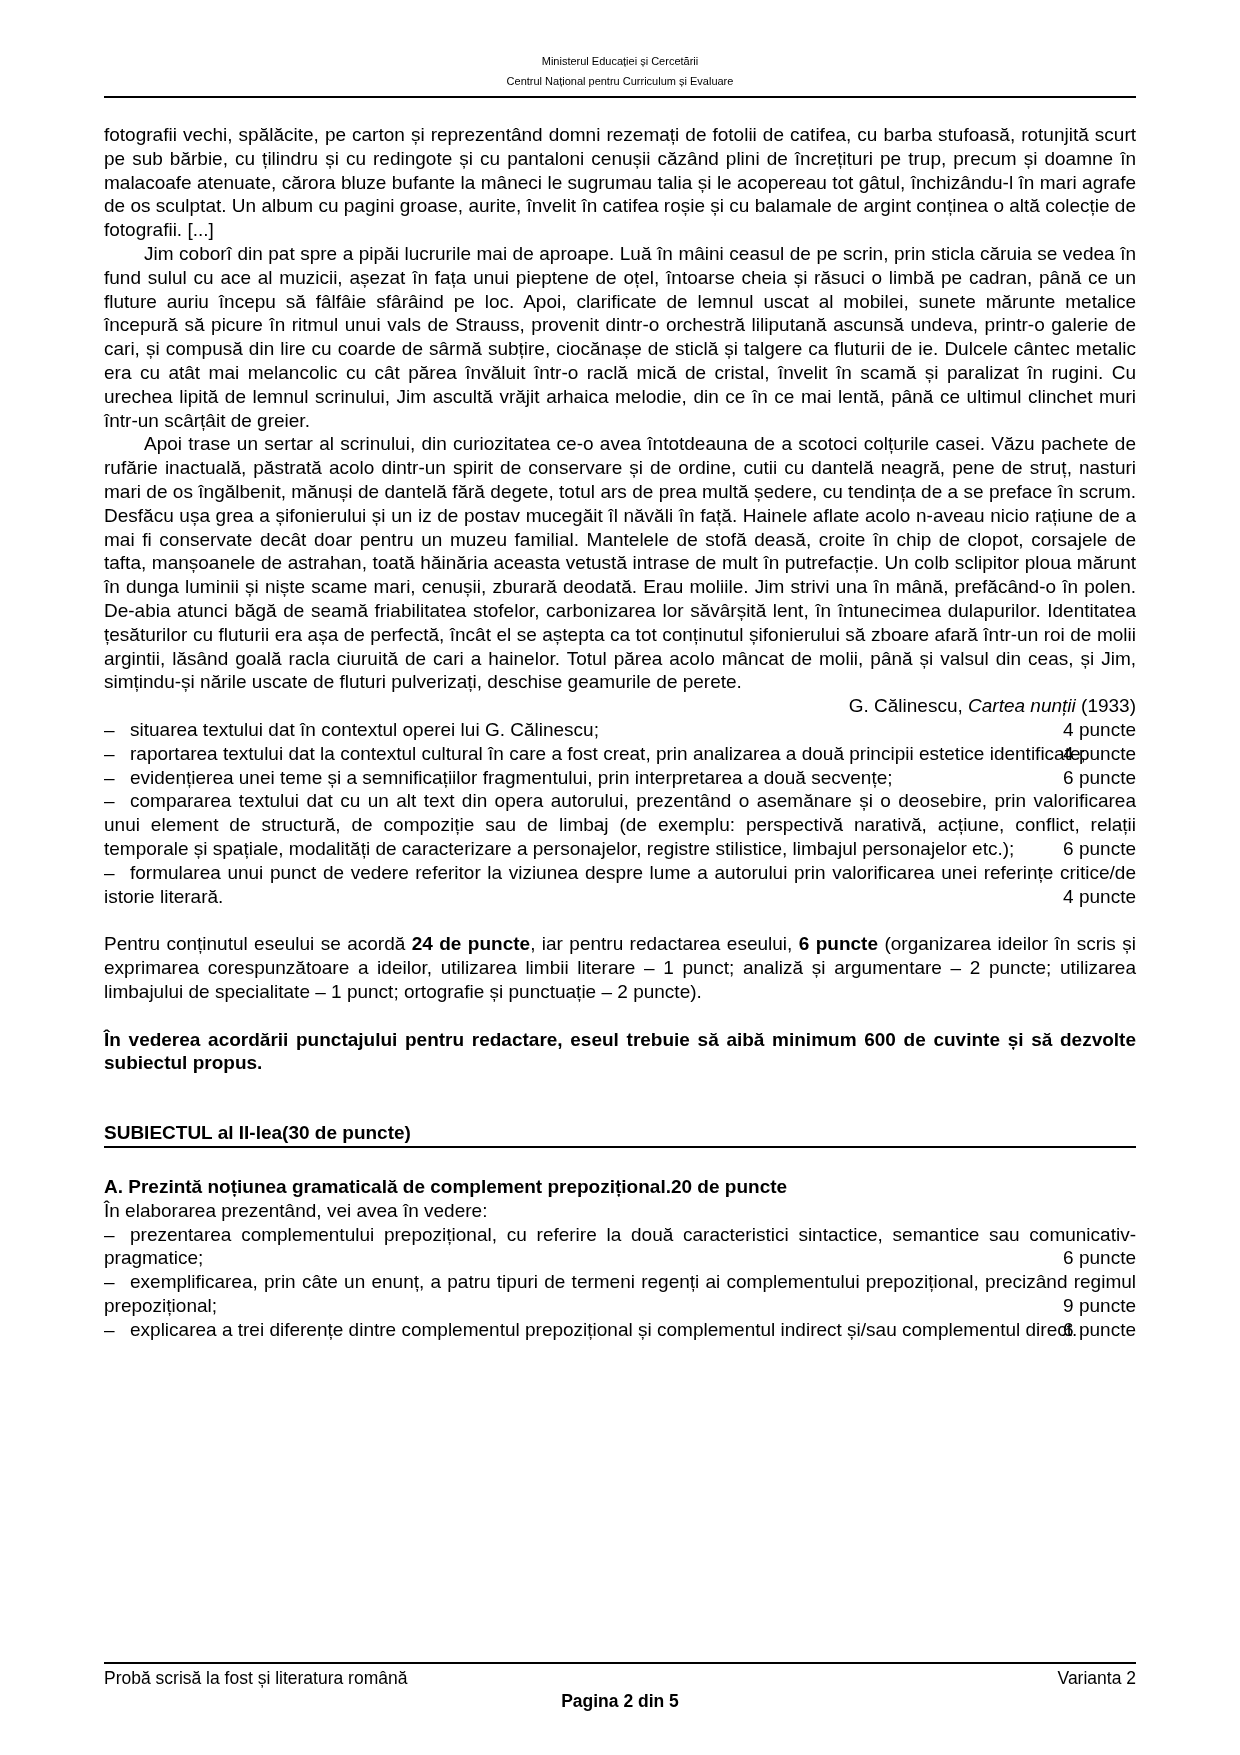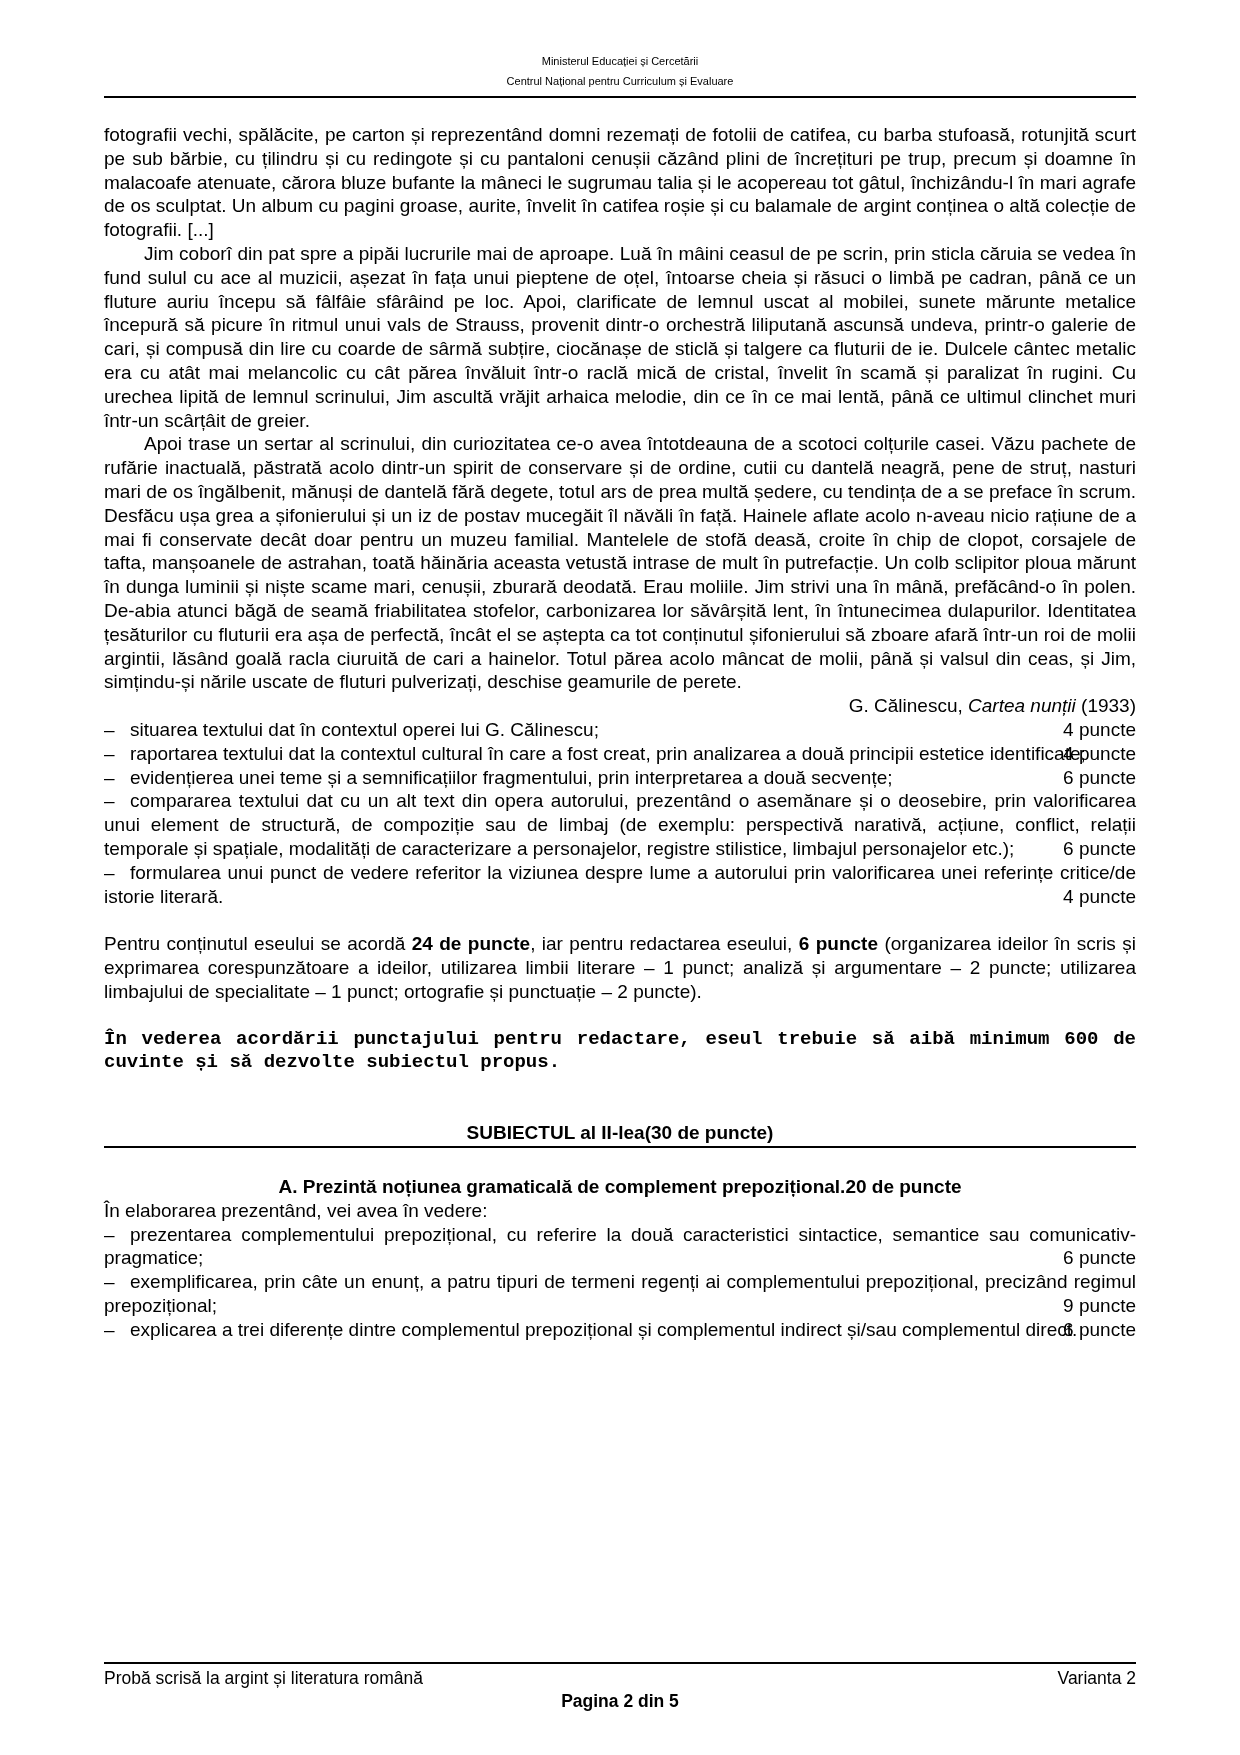--- a/index.html
+++ b/index.html
@@ -15,22 +15,22 @@
   .header-rule { border: none; border-top: 2px solid #000; margin: 5px 0 0 0; }
   .body-text { font-size: 19px; line-height: 23.8px; margin-top: 25px; }
   p { margin: 0; text-align: justify; }
   .ind { text-indent: 40px; }
   .attribution { text-align: right; }
   .essay-heading { font-weight: bold; margin-top: 2px; }
   .item { position: relative; }
   .pts { position: absolute; right: 0; bottom: 0; white-space: nowrap; }
   .dash { display: inline-block; width: 26px; }
   .scoring { margin-top: 24px; }
-  .note { margin-top: 24px; font-weight: bold; font-family: Liberation Mono, monospace; }
-  .row { display: flex; justify-content: center; align-items: baseline; }
+  .note { margin-top: 24px; font-weight: bold; }
+  .row { display: flex; justify-content: flex-start; align-items: baseline; }
   .subject-row { font-weight: bold; border-bottom: 2px solid #000; padding-bottom: 1px; margin-top: 46px; }
   .a-row { font-weight: bold; margin-top: 27px; }
   .footer { position: absolute; left: 104px; right: 104px; top: 1662px;
             font-size: 17.5px; line-height: 22px;
             border-top: 2px solid #000; padding-top: 3px; }
   .footer-row { display: flex; justify-content: space-between; }
   .footer-page { text-align: center; margin-top: 1px; font-weight: bold; }
   em { font-style: italic; }
   strong { font-weight: bold; }
 </style>
@@ -76,19 +76,19 @@
     <p>În elaborarea prezentând, vei avea în vedere:</p>
 
     <p class="item"><span class="dash">–</span><span>prezentarea complementului prepozițional, cu referire la două caracteristici sintactice, semantice sau comunicativ-pragmatice;</span><span class="pts">6 puncte</span></p>
     <p class="item"><span class="dash">–</span><span>exemplificarea, prin câte un enunț, a patru tipuri de termeni regenți ai complementului prepozițional, precizând regimul prepozițional;</span><span class="pts">9 puncte</span></p>
     <p class="item"><span class="dash">–</span><span>explicarea a trei diferențe dintre complementul prepozițional și complementul indirect și/sau complementul direct.</span><span class="pts">6 puncte</span></p>
 
   </div>
 
   <div class="footer">
     <div class="footer-row">
-      <span>Probă scrisă la argint și literatura română</span>
+      <span>Probă scrisă la fost și literatura română</span>
       <span>Varianta 2</span>
     </div>
     <div class="footer-page">Pagina 2 din 5</div>
   </div>
 
 </div>
 
 </body></html>

